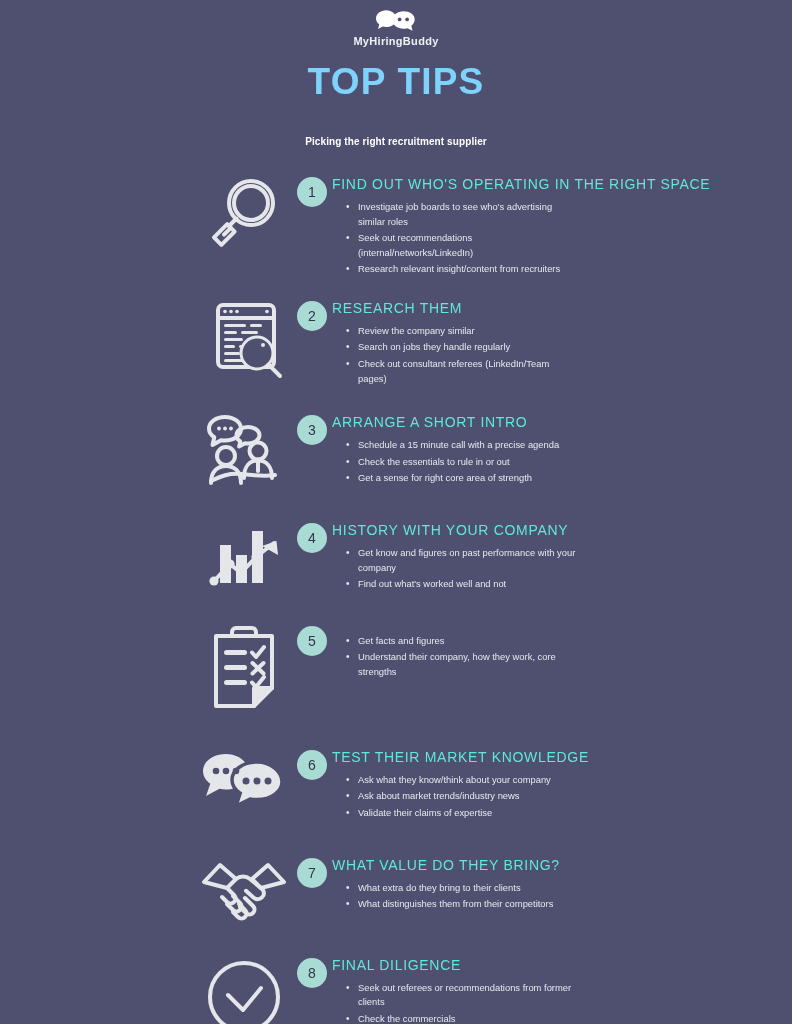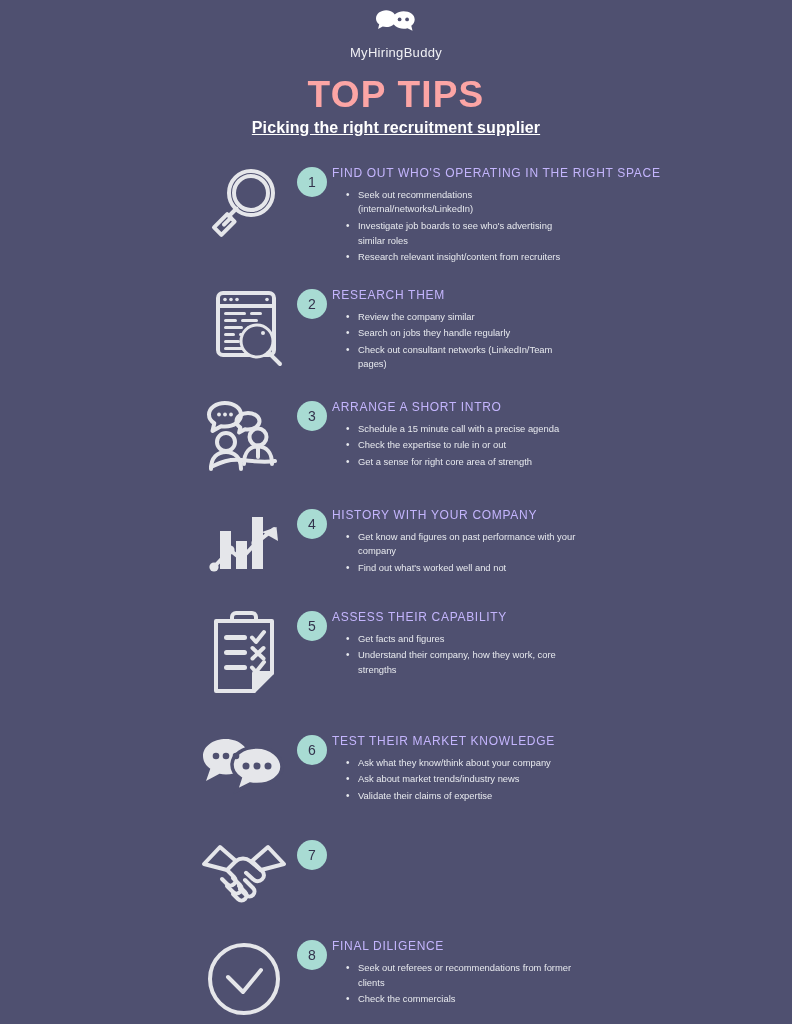--- a/index.html
+++ b/index.html
@@ -11,30 +11,30 @@
     position:relative;
     overflow:hidden;
   }
   .page { width:792px; height:1024px; background:#4f5070; position:relative; }
 
   
   .header { padding-top:8px; text-align:center; }
   .logo-wrap { display:flex; flex-direction:column; align-items:center; gap:0px; }
   .logo-mark { width:46px; height:26px; display:block; }
   .logo-text {
-    font-size:13px; font-weight:400; letter-spacing:.3px;
-    color:#f0f0f4; margin-top:11px;
+    font-size:11px; font-weight:700; letter-spacing:.3px;
+    color:#f0f0f4; margin-top:1px;
   }
   .top-title {
     font-size:37px; font-weight:700; letter-spacing:1.2px;
-    color:#fca5a5; margin-top:16px; line-height:1;
+    color:#7dd3fc; margin-top:16px; line-height:1;
   }
   .subtitle {
-    font-size:16px; font-weight:700; color:#ffffff;
-    margin-top:6px; letter-spacing:.1px;text-decoration:underline;
+    font-size:10px; font-weight:700; color:#ffffff;
+    margin-top:36px; letter-spacing:.1px;
   }
 
   
   .tips { margin-top:26px; }
   .tip {
     display:flex; align-items:flex-start;
     padding-left:196px;
     position:relative;
   }
   .tip-icon {
@@ -49,22 +49,22 @@
   }
   .num-circle {
     width:30px; height:30px; border-radius:50%;
     background:#a8dbd3;
     display:flex; align-items:center; justify-content:center;
     font-size:14px; font-weight:400; color:#34344d;
     font-family:"Liberation Sans", sans-serif;
   }
   .tip-body { flex:1 1 auto; padding-top:4px; }
   .tip-title {
-    font-size:12px; font-weight:400; letter-spacing:.7px;
-    color:#c4b5fd; line-height:1.07; text-transform:uppercase;
+    font-size:14px; font-weight:400; letter-spacing:.7px;
+    color:#5eead4; line-height:1.07; text-transform:uppercase;
   }
   .tip-list { list-style:none; margin-top:8px; margin-left:14px; }
   .tip-list li {
     position:relative; padding-left:12px;
     font-size:9.4px; line-height:1.55; color:#e7e9ee;
     margin-bottom:2px; max-width:232px;
   }
   .tip-list li::before {
     content:"•"; position:absolute; left:0; top:-1px;
     color:#e7e9ee; font-size:10px;
@@ -116,22 +116,22 @@
           <path class="st" d="M22.2 49.2 L9 62.4 l7.4 7.4 L29.6 56.6 Z"></path>
           <path class="st" d="M25.8 52.8 L19 59.6" stroke-width="2.4"></path>
         </svg>
       </div>
       <div class="tip-num">
         <span class="num-circle">1</span>
       </div>
       <div class="tip-body">
         <div class="tip-title">FIND OUT WHO'S OPERATING IN THE RIGHT SPACE</div>
         <ul class="tip-list">
+          <li>Investigate job boards to see who's advertising similar roles</li>
           <li>Seek out recommendations (internal/networks/LinkedIn)</li>
-          <li>Investigate job boards to see who's advertising similar roles</li>
           <li>Research relevant insight/content from recruiters</li>
         </ul>
       </div>
     </div>
 
     <div class="tip t2">
       <div class="tip-icon">
         <svg width="80" height="80" viewBox="0 0 80 80">
           <rect class="st" x="14" y="6" width="56" height="62" rx="5" stroke-width="3"></rect>
           <path class="st" d="M14 19 H70" stroke-width="3"></path>
@@ -158,21 +158,21 @@
         </svg>
       </div>
       <div class="tip-num">
         <span class="num-circle">2</span>
       </div>
       <div class="tip-body">
         <div class="tip-title">RESEARCH THEM</div>
         <ul class="tip-list">
           <li>Review the company similar</li>
           <li>Search on jobs they handle regularly</li>
-          <li>Check out consultant networks (LinkedIn/Team pages)</li>
+          <li>Check out consultant referees (LinkedIn/Team pages)</li>
         </ul>
       </div>
     </div>
 
     <div class="tip t3">
       <div class="tip-icon">
         <svg width="82" height="76" viewBox="0 0 82 76">
           <path class="st" d="M22 4 C13 4 6 9 6 15.5 C6 19 8 22.2 11.3 24.3 L9.5 32 L18 27.2 C19.2 27.4 20.6 27.5 22 27.5 C31 27.5 38 22.4 38 15.8 C38 9.2 31 4 22 4 Z" stroke-width="3"></path>
           <circle class="sf" cx="16" cy="15.5" r="1.9"></circle>
           <circle class="sf" cx="22" cy="15.5" r="1.9"></circle>
@@ -186,21 +186,21 @@
           <path class="st" d="M8 68 C18 63 26 60 38 61 C50 62 60 64 72 62" stroke-width="3"></path>
         </svg>
       </div>
       <div class="tip-num">
         <span class="num-circle">3</span>
       </div>
       <div class="tip-body">
         <div class="tip-title">ARRANGE A SHORT INTRO</div>
         <ul class="tip-list">
           <li>Schedule a 15 minute call with a precise agenda</li>
-          <li>Check the expertise to rule in or out</li>
+          <li>Check the essentials to rule in or out</li>
           <li>Get a sense for right core area of strength</li>
         </ul>
       </div>
     </div>
 
     <div class="tip t4">
       <div class="tip-icon">
         <svg width="80" height="72" viewBox="0 0 80 72">
           <g class="sf">
             <rect x="16" y="24" width="11" height="38"></rect>
@@ -241,21 +241,20 @@
           </g>
           <path class="st" d="M46 28.5 L50 33 L58 23" stroke-width="4.6"></path>
           <path class="st" d="M46.5 39 L57.5 49.5 M57.5 39 L46.5 49.5" stroke-width="4.6"></path>
           <path class="st" d="M46 58.5 L50 63 L58 53" stroke-width="4.6"></path>
         </svg>
       </div>
       <div class="tip-num">
         <span class="num-circle">5</span>
       </div>
       <div class="tip-body">
-        <div class="tip-title">ASSESS THEIR CAPABILITY</div>
         <ul class="tip-list">
           <li>Get facts and figures</li>
           <li>Understand their company, how they work, core strengths</li>
         </ul>
       </div>
     </div>
 
     <div class="tip t6">
       <div class="tip-icon">
         <svg width="86" height="66" viewBox="0 0 86 66">
@@ -294,20 +293,27 @@
           <path class="st" d="M36 23 C40 19.5 46 19.5 50 23 L62 33 C64.6 35.3 64.6 39 62 41.4 C59.4 43.8 55.8 43.8 53.4 41.4 L46 34.8" stroke-width="3.4"></path>
           <path class="st" d="M27 32 L34 39 C36 41 36 44 34 46 C32 48 29 48 27 46 L22 41" stroke-width="3.4"></path>
           <path class="st" d="M33 40 L40 47 C42 49 42 52 40 54 C38 56 35 56 33 54 L27 48" stroke-width="3.4"></path>
           <path class="st" d="M39 48 L45 54 C47 56 47 59 45 61 C43 63 40 63 38 61 L33 56" stroke-width="3.4"></path>
           <path class="st" d="M45 42 L53 50 C55 52 55 55 53 57 C51 59 48 59 46 57 L40 51" stroke-width="3.4"></path>
         </svg>
       </div>
       <div class="tip-num">
         <span class="num-circle">7</span>
       </div>
+      <div class="tip-body">
+        <div class="tip-title">WHAT VALUE DO THEY BRING?</div>
+        <ul class="tip-list">
+          <li>What extra do they bring to their clients</li>
+          <li>What distinguishes them from their competitors</li>
+        </ul>
+      </div>
     </div>
 
     <div class="tip t8">
       <div class="tip-icon">
         <svg width="82" height="82" viewBox="0 0 82 82">
           <circle class="st" cx="41" cy="41" r="34" stroke-width="6"></circle>
           <path class="st" d="M25 39 L40 54 L58 32" stroke-width="6"></path>
         </svg>
       </div>
       <div class="tip-num">

